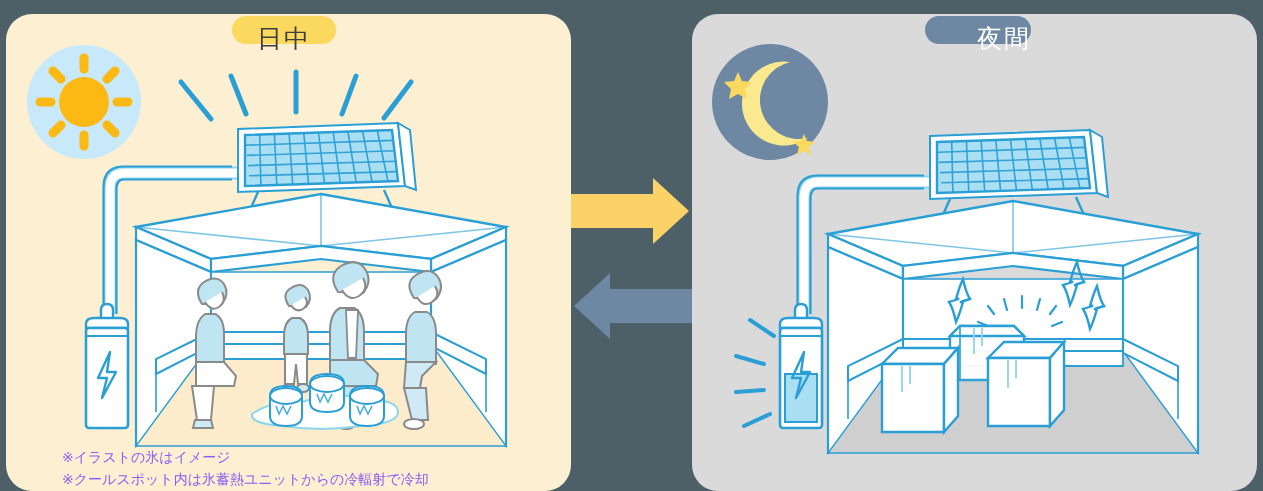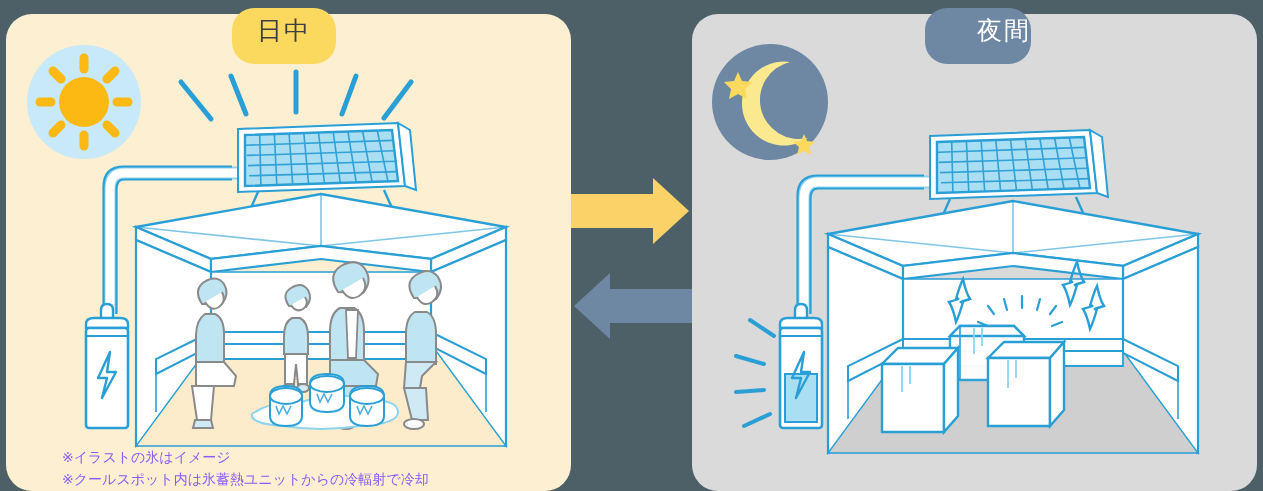--- a/index.html
+++ b/index.html
@@ -37,22 +37,22 @@
   }
   .panel-night {
     left: 692px;
     width: 565px;
     background: #dadada;
   }
 
   
   .badge {
     position: absolute;
-    top: 8px;
-    height: 56px;
+    top: 16px;
+    height: 28px;
     line-height: 44px;
     border-radius: 22px;
     text-align: center;
     font-size: 25px;
     letter-spacing: 2px;
     z-index: 30;
   }
   .badge-day {
     left: 232px;
     width: 104px;

